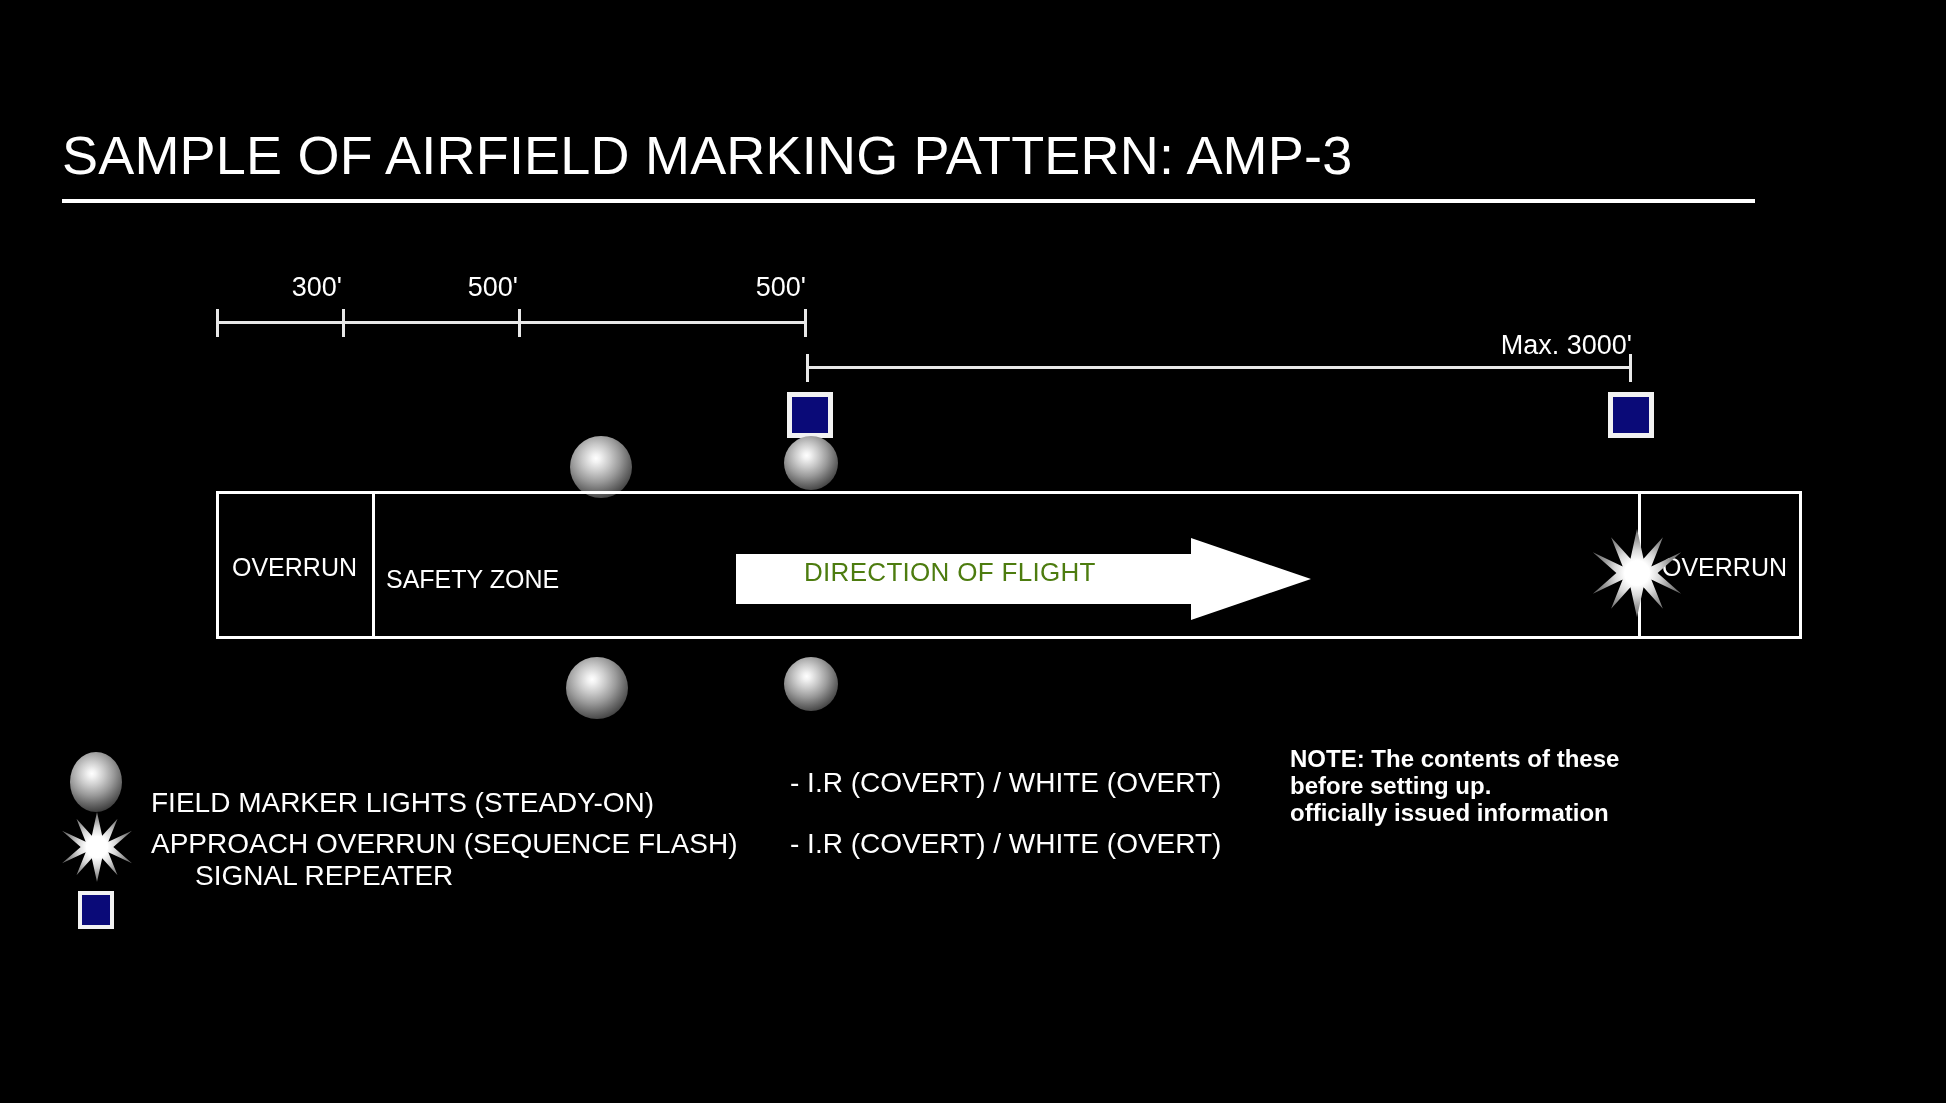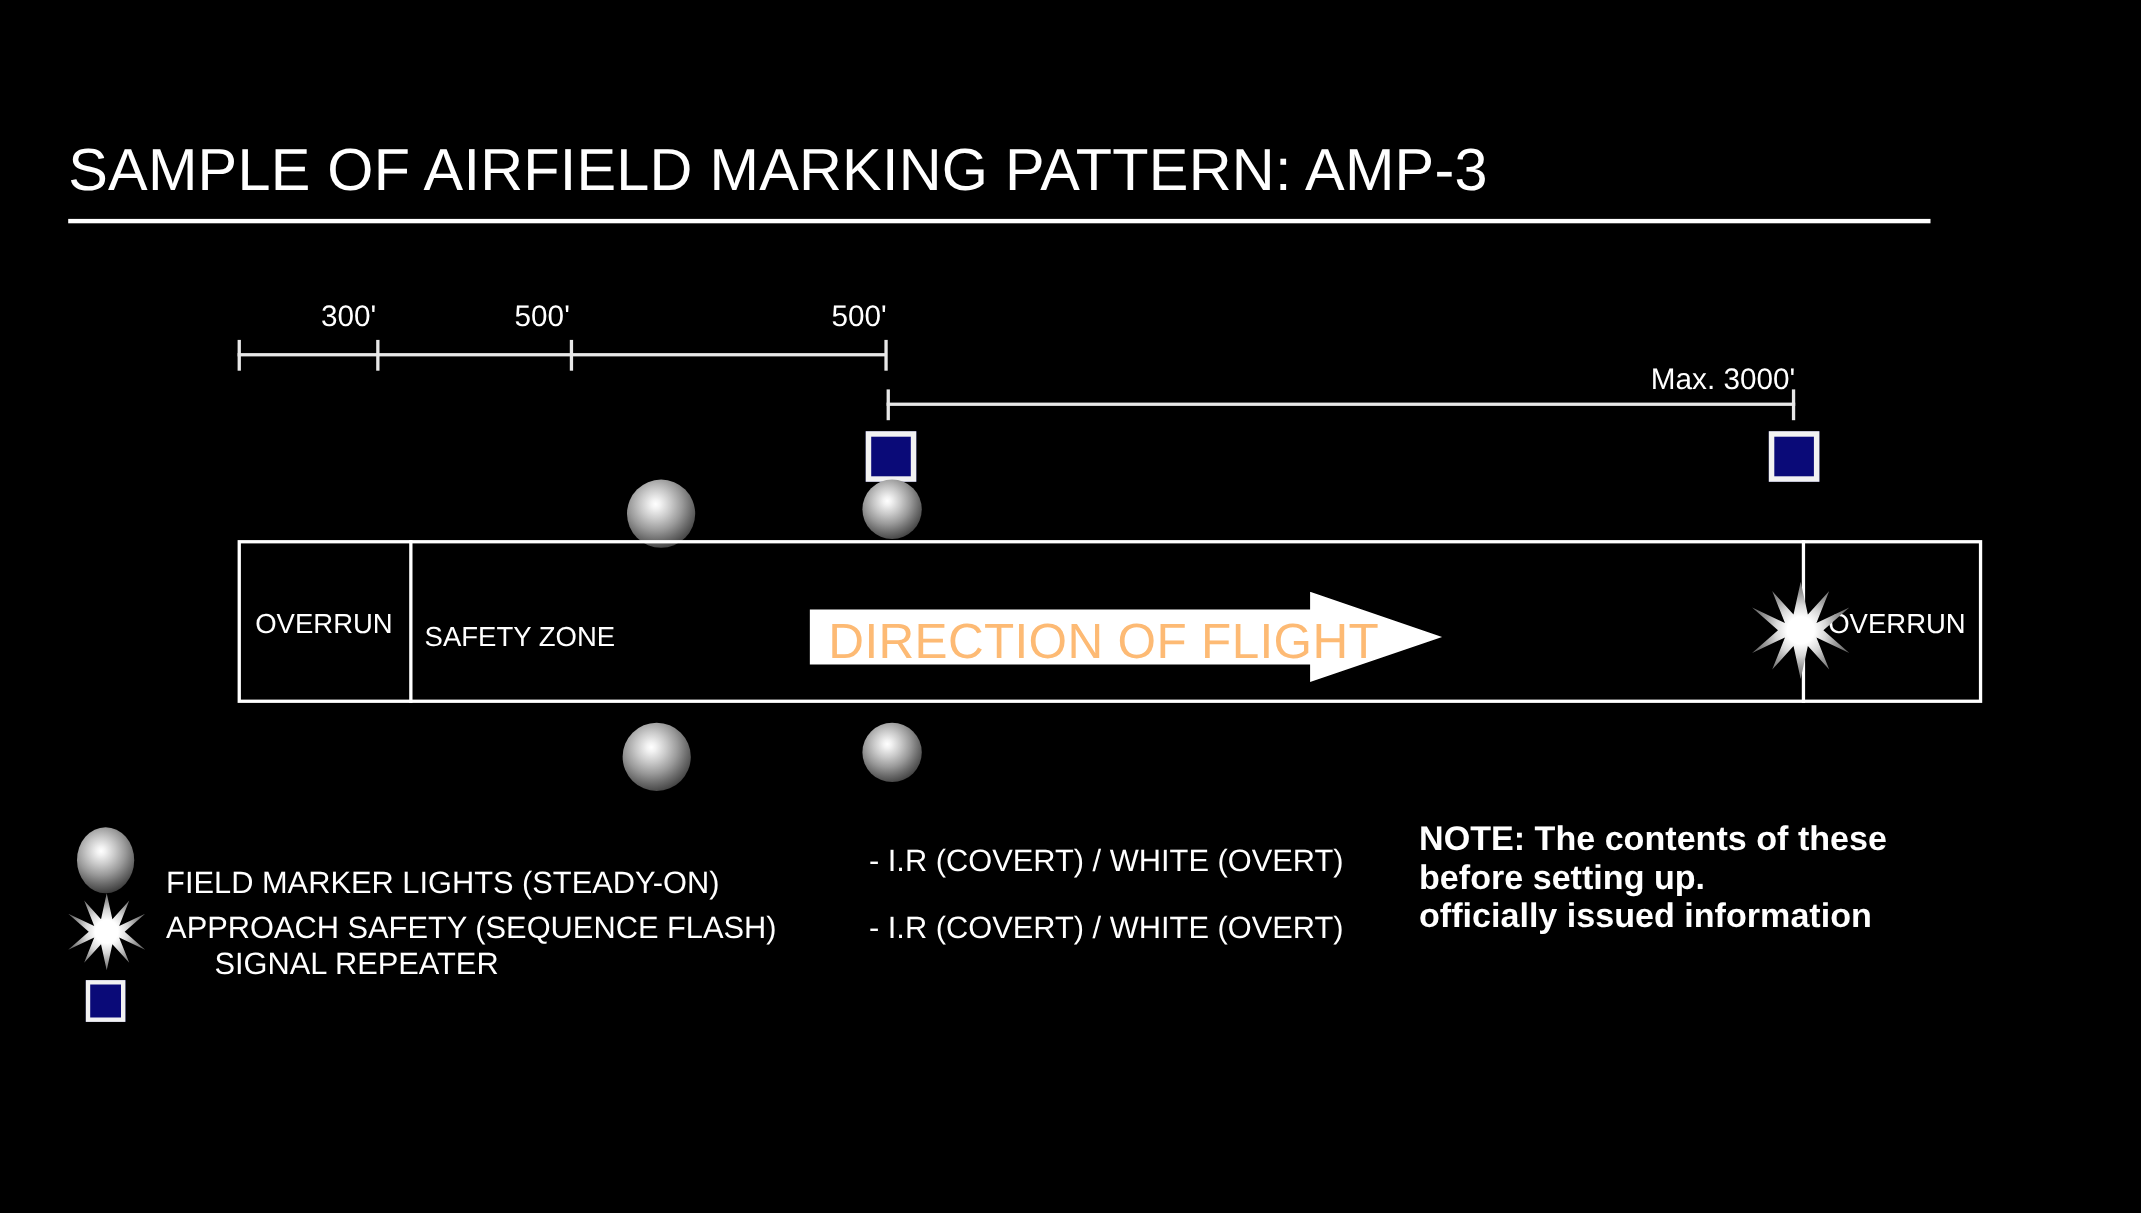--- a/index.html
+++ b/index.html
@@ -84,24 +84,24 @@
   #flight-arrow {
     position: absolute;
     left: 736px;
     top: 538px;
     width: 575px;
     height: 82px;
   }
   #flight-arrow svg { display: block; }
   #flight-arrow-label {
     position: absolute;
-    left: 753px;
+    left: 804px;
     top: 557px;
-    font-size: 45px;
-    color: #fdba74;
+    font-size: 26px;
+    color: #4d7c0f;
     white-space: nowrap;
     letter-spacing: 0.3px;
   }
 
   
   .field-light {
     position: absolute;
     border-radius: 50%;
     background: radial-gradient(circle at 42% 36%,
         #ffffff 0%, #f2f2f2 8%, #c9c9c9 26%,
@@ -134,21 +134,21 @@
     border: 4px solid #f2f2f2;
     box-sizing: border-box;
   }
 
   
   #note-block {
     position: absolute;
     left: 1290px;
     top: 745px;
     width: 600px;
-    font-size: 31px;
+    font-size: 24px;
     font-weight: bold;
     line-height: 1.13;
     color: #ffffff;
   }
 </style>
 </head>
 <body>
 
 <div id="page-title">SAMPLE OF AIRFIELD MARKING PATTERN: AMP-3</div>
 <div id="title-rule"></div>
@@ -218,21 +218,21 @@
         <stop offset="0%" stop-color="#ffffff"></stop>
         <stop offset="30%" stop-color="#ffffff"></stop>
         <stop offset="55%" stop-color="#d8d8d8"></stop>
         <stop offset="78%" stop-color="#9e9e9e"></stop>
         <stop offset="100%" stop-color="#6e6e6e"></stop>
       </radialGradient>
     </defs>
     <polygon fill="url(#starGradLegend)" points="0,-46 6.8,-14.9 27.0,-37.2 14.9,-6.8 46,-21.5 21.5,0 46,21.5 14.9,6.8 27.0,37.2 6.8,14.9 0,46 -6.8,14.9 -27.0,37.2 -14.9,6.8 -46,21.5 -21.5,0 -46,-21.5 -14.9,-6.8 -27.0,-37.2 -6.8,-14.9"></polygon>
   </svg>
 </div>
-<div class="legend-text" style="left:151px; top:828px;">APPROACH SAFETY (SEQUENCE FLASH)</div>
+<div class="legend-text" style="left:151px; top:828px;">APPROACH OVERRUN (SEQUENCE FLASH)</div>
 <div class="legend-note" style="left:790px; top:828px;">- I.R (COVERT) / WHITE (OVERT)</div>
 
 <div class="legend-sq" style="left:78px; top:891px; width:36px; height:38px;"></div>
 <div class="legend-text" style="left:151px; top:860px;margin-left:44px;">SIGNAL REPEATER</div>
 
 <div id="note-block">
   <div>NOTE: The contents of these</div>
   <div>before setting up.</div>
   <div>officially issued information</div>
 </div>

